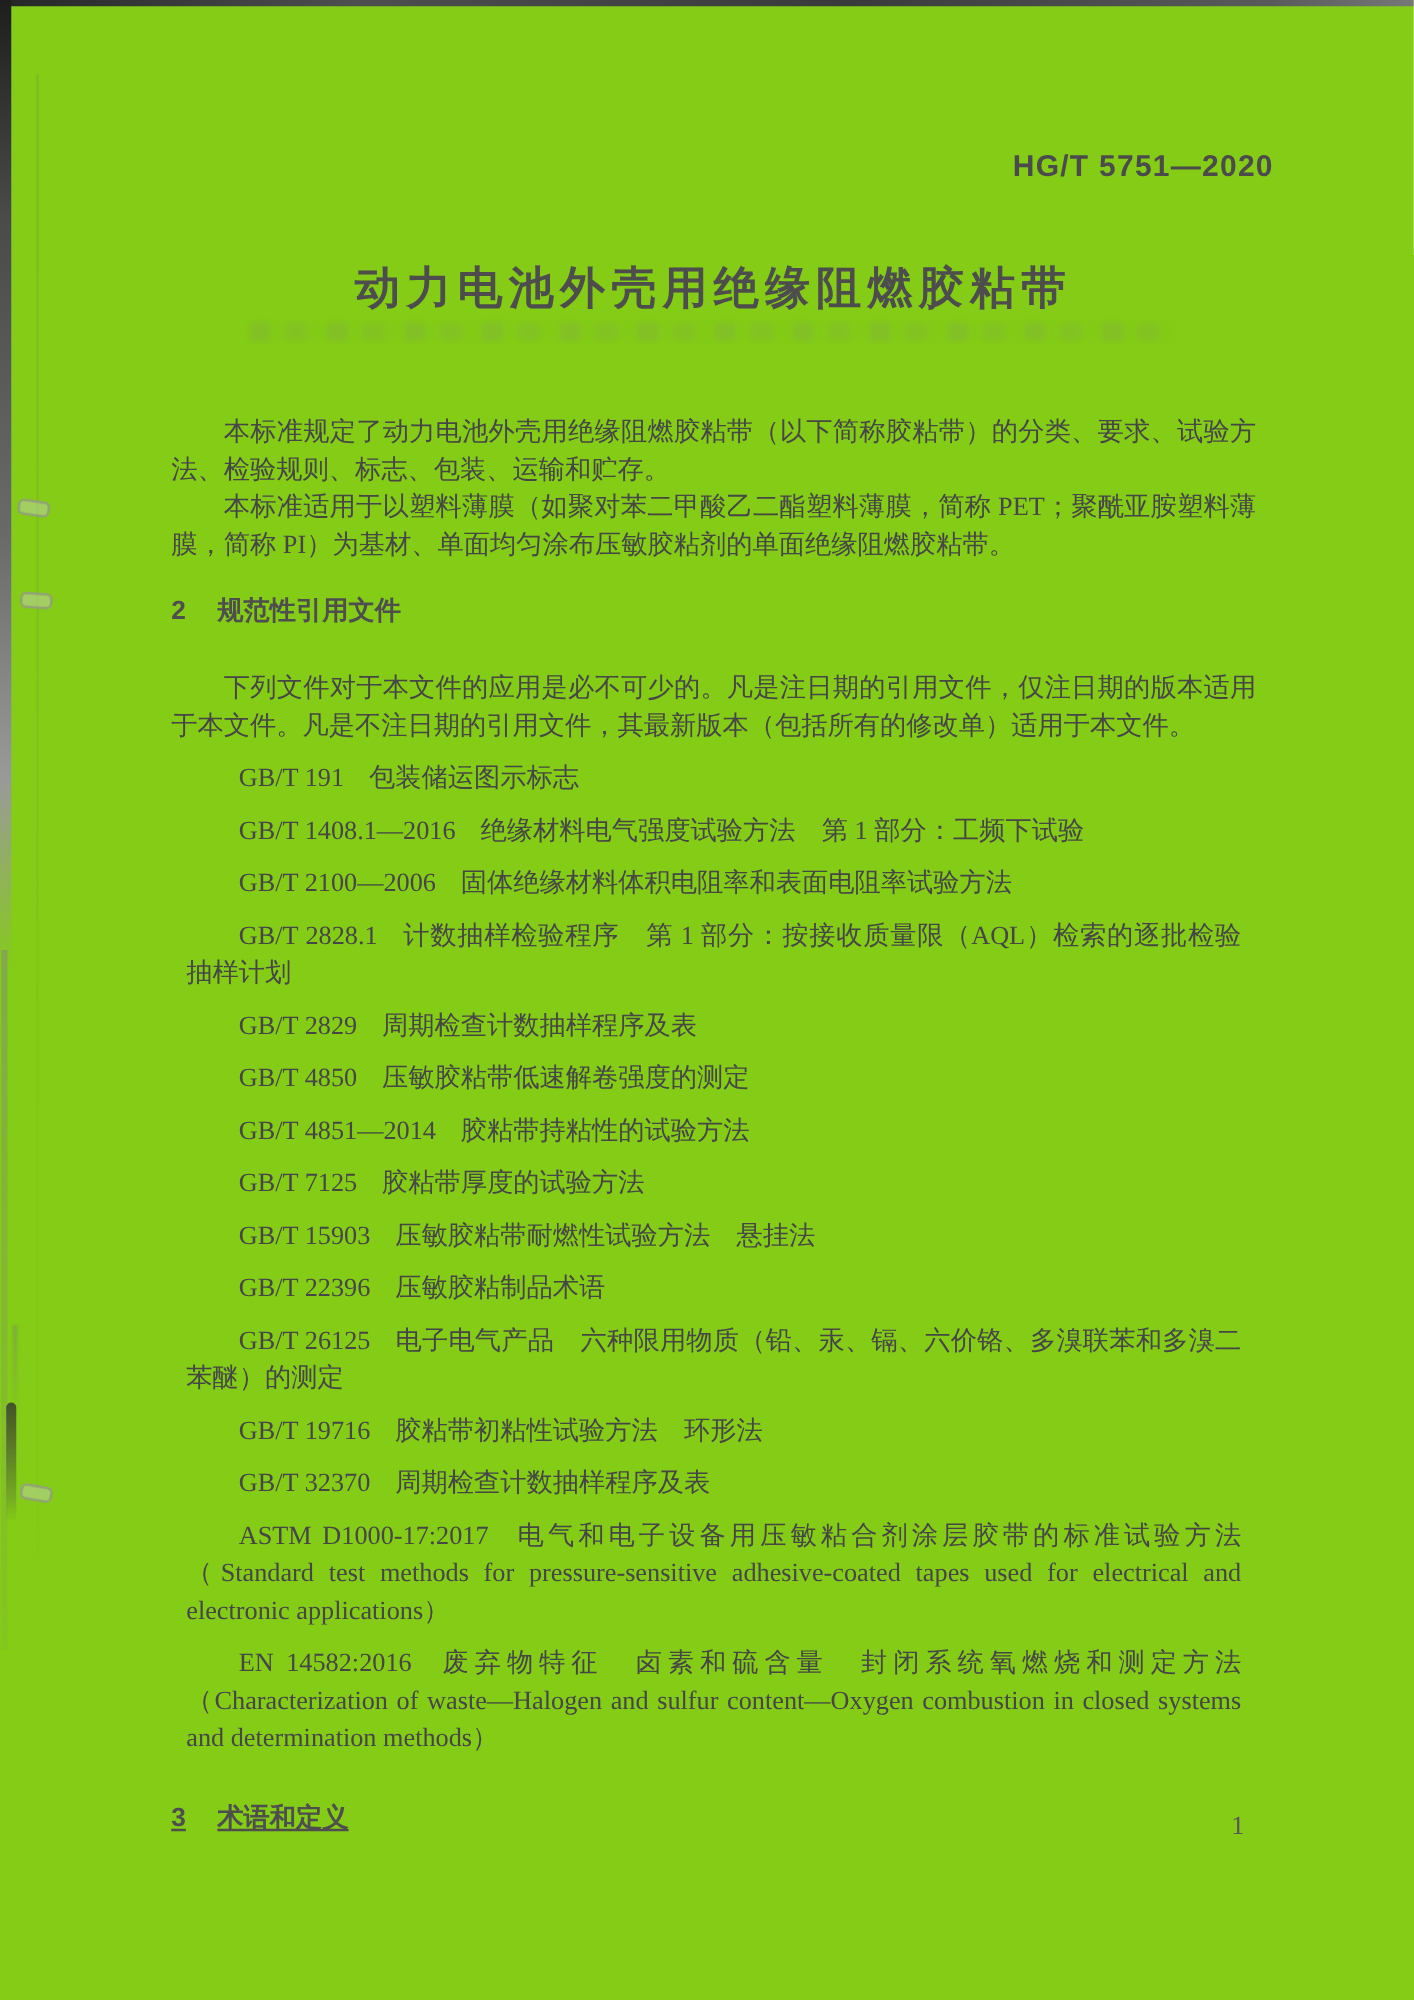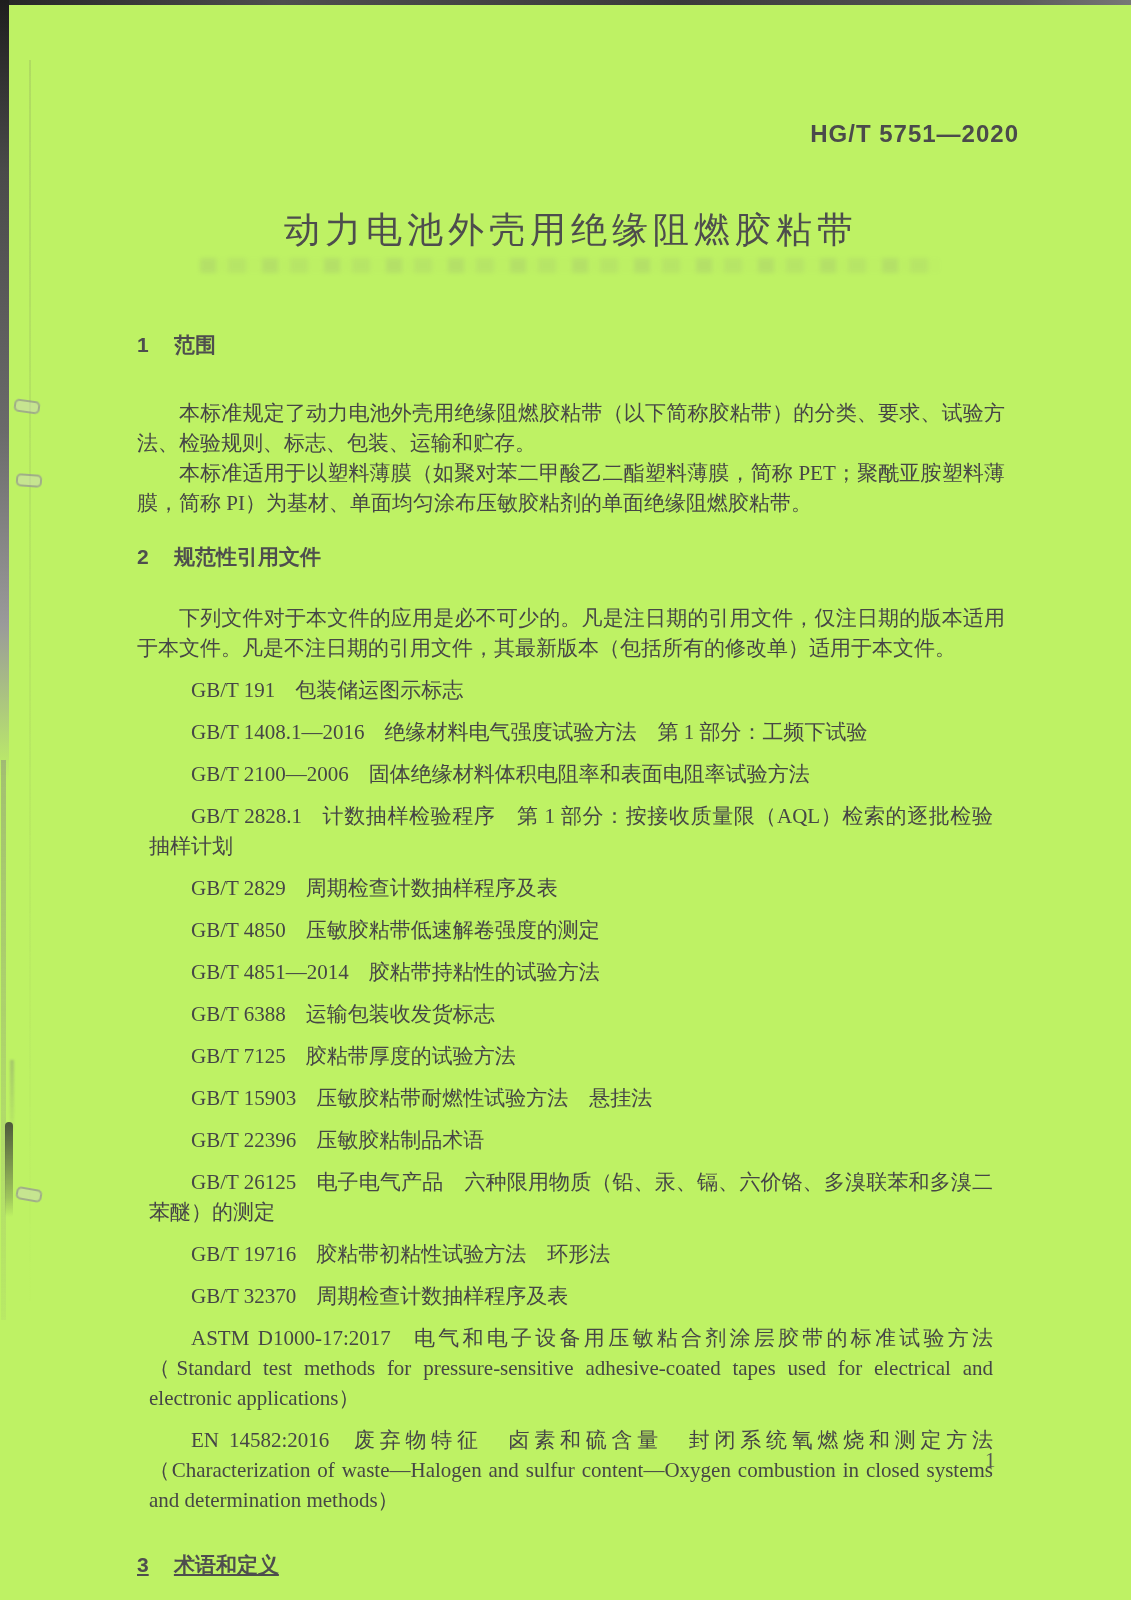--- a/index.html
+++ b/index.html
@@ -3,21 +3,21 @@
 <meta charset="utf-8">
 <style>
   html,body { margin:0; padding:0; }
   body {
     width:1131px; height:1600px;
     background:#e9e9e6;
     font-family:"Liberation Serif","DejaVu Serif",serif;
   }
   .page {
     position:relative; width:1131px; height:1600px;
-    background:#bef264; overflow:hidden; color:#454545;
+    background:#84cc16; overflow:hidden; color:#454545;
   }
   
   .edge-top {
     position:absolute; top:0; left:0; width:100%; height:5px;
     background:linear-gradient(90deg,#262626,#4e4e4e 25%,#3a3a3a 60%,#5a5a5a 90%,#777);
   }
   .edge-left {
     position:absolute; top:0; left:0; width:9px; height:780px;
     background:linear-gradient(180deg,#1e1e1e 0%,#4a4a4a 22%,#6a6a6a 55%,#9a9a9a 80%,rgba(160,160,160,0) 100%);
   }
@@ -51,21 +51,21 @@
   }
   
   .std-number {
     position:absolute; top:120px; right:112px;
     font-family:"Liberation Sans","DejaVu Sans",sans-serif;
     font-weight:bold; font-size:24px; color:#4b4b4b; letter-spacing:1px;
   }
   .doc-title {
     position:absolute; top:206px; left:137px; width:868px;
     text-align:center; font-family:"Liberation Sans","DejaVu Sans",sans-serif;
-    font-weight:normal; font-size:36px; letter-spacing:5px; color:#4d4d4d;
+    font-weight:bold; font-size:36px; letter-spacing:5px; color:#4d4d4d;
   }
   .ghost-line {
     position:absolute; top:258px; left:200px; width:740px; height:15px;
     background:repeating-linear-gradient(90deg,
       rgba(125,125,125,.30) 0 16px, rgba(125,125,125,.04) 16px 28px,
       rgba(125,125,125,.22) 28px 46px, rgba(125,125,125,.03) 46px 62px);
     filter:blur(2px); opacity:.5; border-radius:2px;
   }
   
   .content {
@@ -104,37 +104,35 @@
   <div class="smudge-dark"></div>
   <div class="staple staple-3"></div>
 
   <div class="std-number">HG/T 5751—2020</div>
 
   <div class="doc-title">动力电池外壳用绝缘阻燃胶粘带</div>
   <div class="ghost-line"></div>
 
   <div class="content">
 
-    <h2 class="sec-head sec1-head"><span class="sec-num">1</span><span>范围</span></h2>
 
     <p class="para">本标准规定了动力电池外壳用绝缘阻燃胶粘带（以下简称胶粘带）的分类、要求、试验方法、检验规则、标志、包装、运输和贮存。</p>
     <p class="para">本标准适用于以塑料薄膜（如聚对苯二甲酸乙二酯塑料薄膜，简称 PET；聚酰亚胺塑料薄膜，简称 PI）为基材、单面均匀涂布压敏胶粘剂的单面绝缘阻燃胶粘带。</p>
 
     <h2 class="sec-head sec2-head"><span class="sec-num">2</span><span>规范性引用文件</span></h2>
 
     <p class="para">下列文件对于本文件的应用是必不可少的。凡是注日期的引用文件，仅注日期的版本适用于本文件。凡是不注日期的引用文件，其最新版本（包括所有的修改单）适用于本文件。</p>
 
     <p class="ref"><span class="ref-code">GB/T 191</span><span>包装储运图示标志</span></p>
     <p class="ref"><span class="ref-code">GB/T 1408.1—2016</span><span>绝缘材料电气强度试验方法　第 1 部分：工频下试验</span></p>
     <p class="ref"><span class="ref-code">GB/T 2100—2006</span><span>固体绝缘材料体积电阻率和表面电阻率试验方法</span></p>
     <p class="ref"><span class="ref-code">GB/T 2828.1</span><span>计数抽样检验程序　第 1 部分：按接收质量限（AQL）检索的逐批检验抽样计划</span></p>
     <p class="ref"><span class="ref-code">GB/T 2829</span><span>周期检查计数抽样程序及表</span></p>
     <p class="ref"><span class="ref-code">GB/T 4850</span><span>压敏胶粘带低速解卷强度的测定</span></p>
     <p class="ref"><span class="ref-code">GB/T 4851—2014</span><span>胶粘带持粘性的试验方法</span></p>
-    <p class="ref"><span class="ref-code">GB/T 6388</span><span>运输包装收发货标志</span></p>
     <p class="ref"><span class="ref-code">GB/T 7125</span><span>胶粘带厚度的试验方法</span></p>
     <p class="ref"><span class="ref-code">GB/T 15903</span><span>压敏胶粘带耐燃性试验方法　悬挂法</span></p>
     <p class="ref"><span class="ref-code">GB/T 22396</span><span>压敏胶粘制品术语</span></p>
     <p class="ref"><span class="ref-code">GB/T 26125</span><span>电子电气产品　六种限用物质（铅、汞、镉、六价铬、多溴联苯和多溴二苯醚）的测定</span></p>
     <p class="ref"><span class="ref-code">GB/T 19716</span><span>胶粘带初粘性试验方法　环形法</span></p>
     <p class="ref"><span class="ref-code">GB/T 32370</span><span>周期检查计数抽样程序及表</span></p>
     <p class="ref"><span class="ref-code">ASTM D1000-17:2017</span><span>电气和电子设备用压敏粘合剂涂层胶带的标准试验方法（Standard test methods for pressure-sensitive adhesive-coated tapes used for electrical and electronic applications）</span></p>
     <p class="ref"><span class="ref-code">EN 14582:2016</span><span>废弃物特征　卤素和硫含量　封闭系统氧燃烧和测定方法（Characterization of waste—Halogen and sulfur content—Oxygen combustion in closed systems and determination methods）</span></p>
 
     <h2 class="sec-head sec3-head"><span class="sec-num">3</span><span>术语和定义</span></h2>

